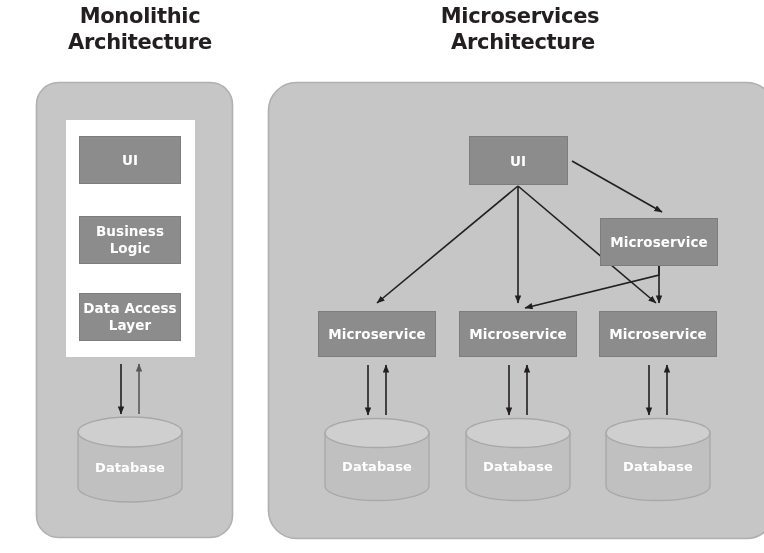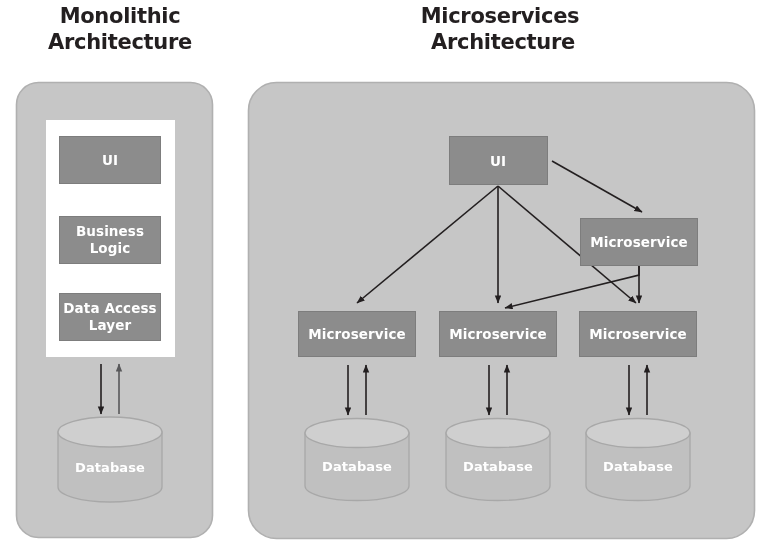--- a/index.html
+++ b/index.html
@@ -1,18 +1,18 @@
 <!DOCTYPE html>
 <html><head>
 <meta charset="utf-8">
 <style>
   html,body{margin:0;padding:0;background:#ffffff;}
   body{width:764px;height:553px;position:relative;overflow:hidden;
        font-family:"DejaVu Sans","Liberation Sans",sans-serif;}
-  #stage{position:absolute;inset:0;width:640px;height:553px;}
+  #stage{position:absolute;inset:0;width:640px;height:553px;padding-left:20px;}
   svg{display:block;}
   .ttl{font-weight:bold;font-size:21px;fill:#231f20;letter-spacing:-0.3px;}
   .boxlbl{font-weight:bold;font-size:13.5px;fill:#ffffff;letter-spacing:0.1px;}
   .dblbl{font-weight:bold;font-size:13px;fill:#ffffff;letter-spacing:0.1px;}
 </style>
 </head>
 <body>
 
 <div id="stage">
 <svg width="764" height="553" viewBox="0 0 764 553" xmlns="http://www.w3.org/2000/svg">

